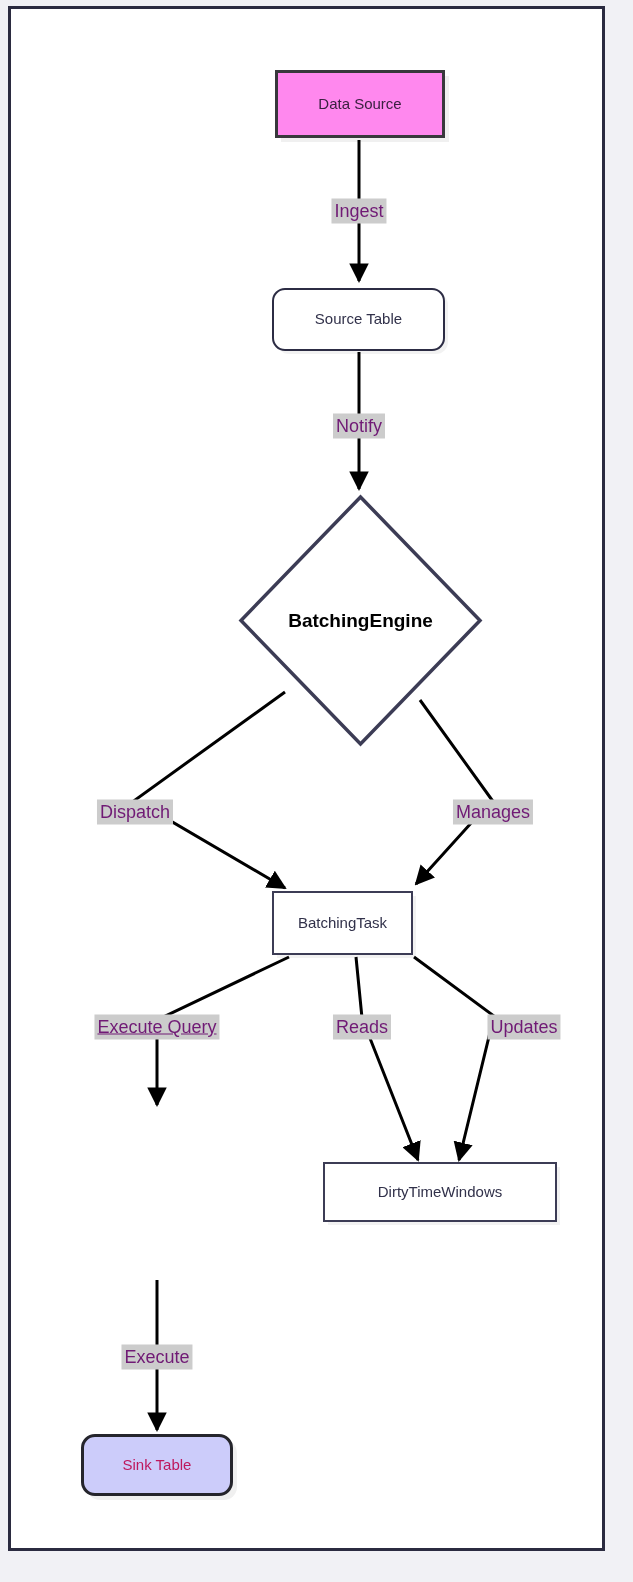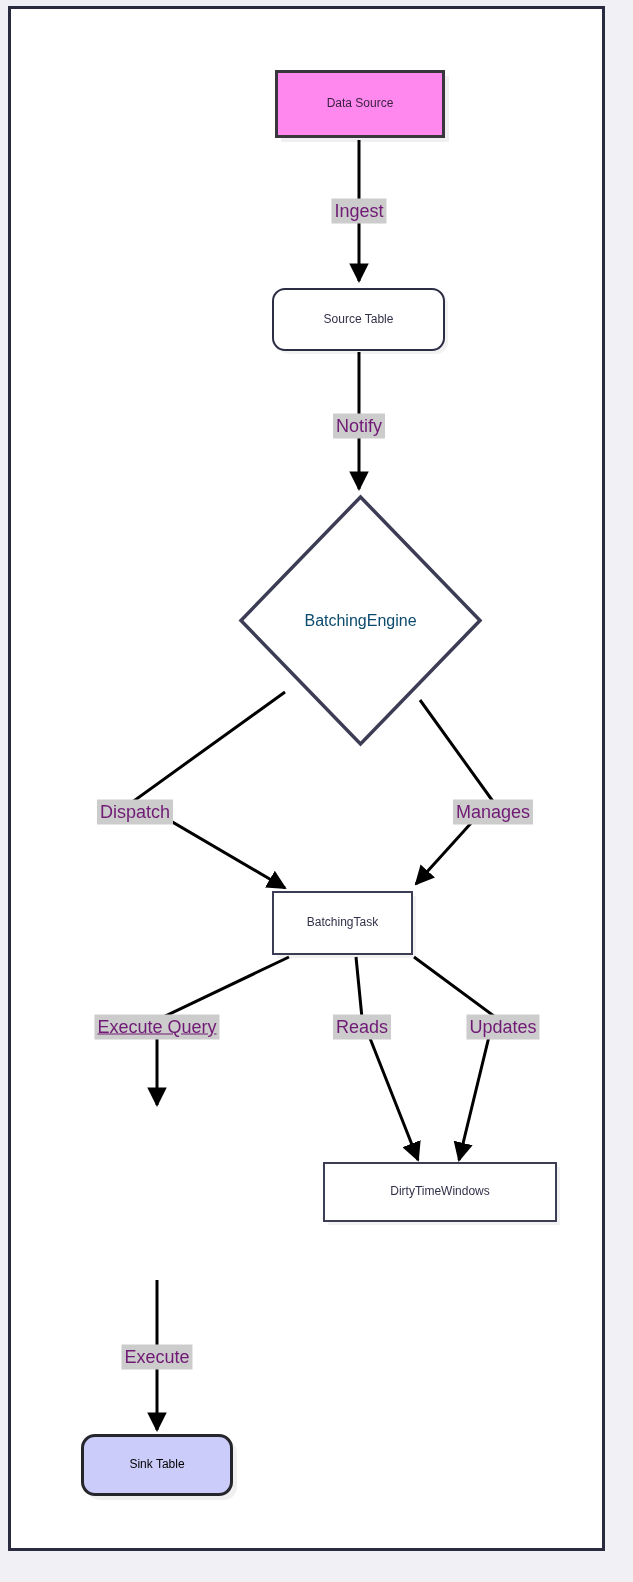--- a/index.html
+++ b/index.html
@@ -48,21 +48,21 @@
     color: #111118;
     letter-spacing: 0.2px;
   }
   
   .node {
     position: absolute;
     box-sizing: border-box;
     display: flex;
     align-items: center;
     justify-content: center;
-    font-size: 12px;
+    font-size: 15px;
     color: #31314a;
     text-align: center;
     line-height: 1.1;
     white-space: nowrap;
   }
   .node-rect {
     background: #ffffff;
     border: 2.5px solid #3c3c55;
     box-shadow: 4px 4px 0 -1px rgba(0,0,0,0.05);
   }
@@ -75,21 +75,21 @@
   .node-source {
     background: #ff88ee;
     border: 3px solid #38383c;
     color: #3a2140;
     box-shadow: 5px 5px 0 -1px rgba(0,0,0,0.06);
   }
   .node-sink {
     background: #ccccfa;
     border: 3px solid #25252c;
     border-radius: 14px;
-    color: #000000;
+    color: #be185d;
     box-shadow: 5px 5px 0 -1px rgba(0,0,0,0.06);
     justify-content: center;
   }
   
   .diamond-wrap {
     position: absolute;
   }
   .diamond-wrap svg {
     position: absolute;
     left: 0;
@@ -98,23 +98,24 @@
   }
   .diamond-label {
     position: absolute;
     left: 0;
     top: 0;
     width: 100%;
     height: 100%;
     display: flex;
     align-items: center;
     justify-content: center;
-    font-size: 16px;
-    color: #0c4a6e;
+    font-size: 19px;
+    color: #000000;
     white-space: nowrap;
+    font-weight: bold;
   }
   
   .edge-label {
     position: absolute;
     background: #cccccc;
     color: #701a75;
     font-size: 18px;
     line-height: 23px;
     padding: 1px 3px;
     white-space: nowrap;
@@ -188,17 +189,17 @@
   <div class="edge-label" style="left:359px; top:426px;">Notify</div>
 
   <div class="edge-label" style="left:135px; top:812px;">Dispatch</div>
 
   <div class="edge-label" style="left:493px; top:812px;">Manages</div>
 
   <div class="edge-label" style="left:157px; top:1027px;text-decoration:underline;">Execute Query</div>
 
   <div class="edge-label" style="left:362px; top:1027px;">Reads</div>
 
-  <div class="edge-label" style="left:503px; top:1027px;">Updates</div>
+  <div class="edge-label" style="left:524px; top:1027px;">Updates</div>
 
   <div class="edge-label" style="left:157px; top:1357px;">Execute</div>
 
 </div>
 
 </body></html>

